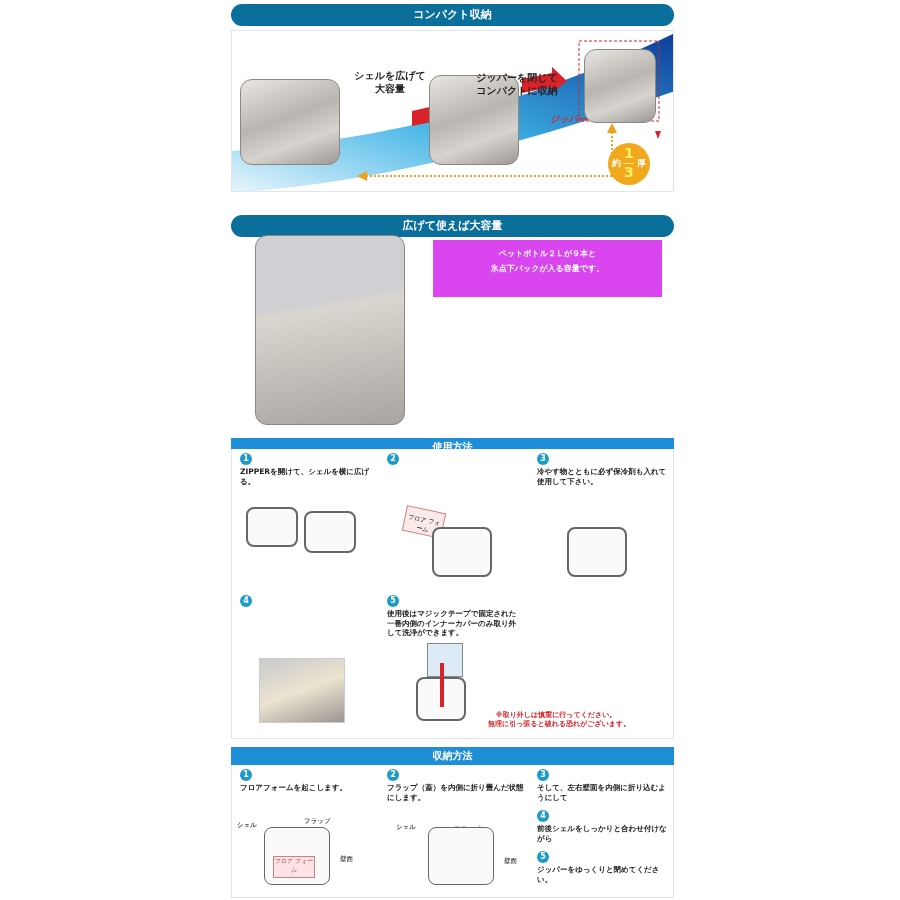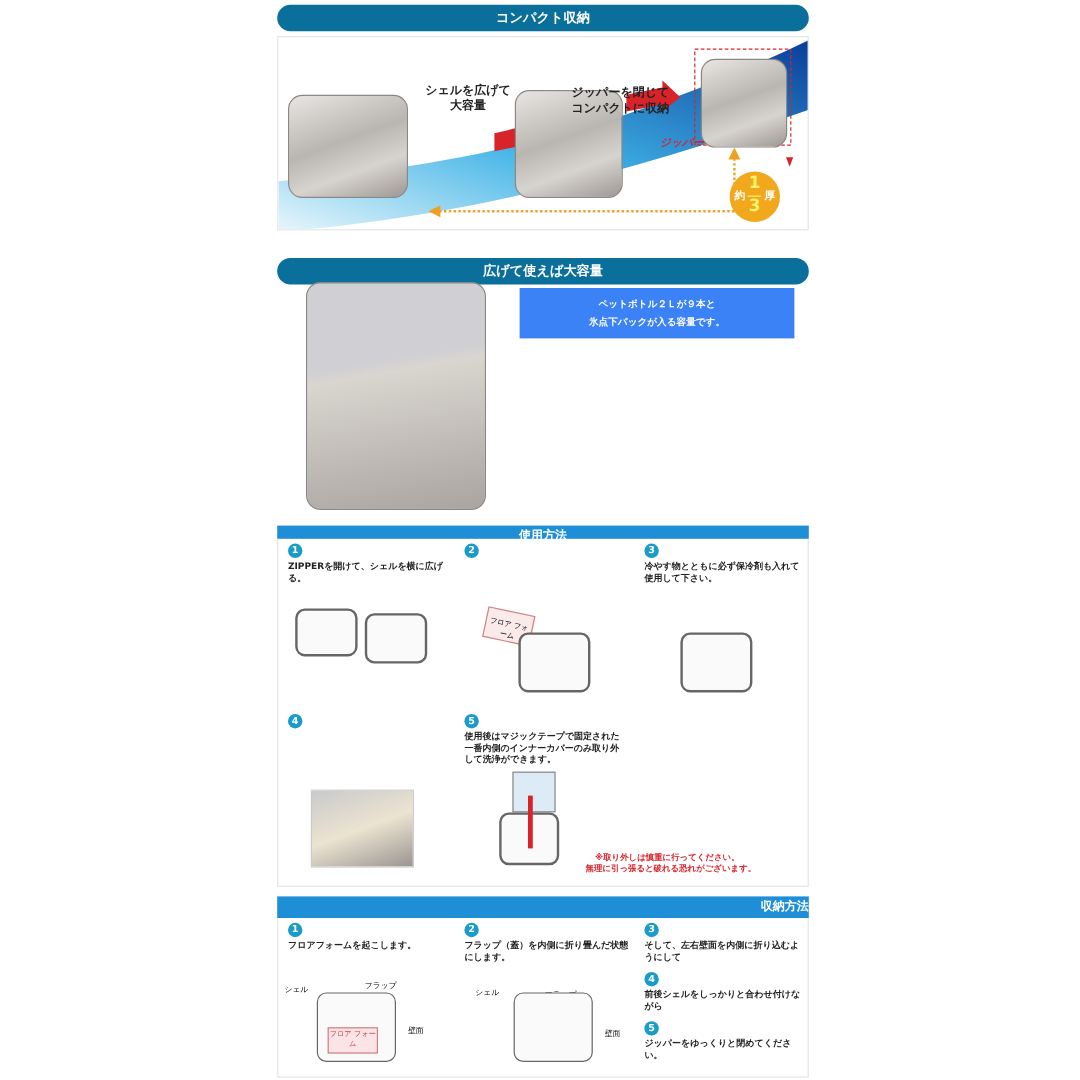--- a/index.html
+++ b/index.html
@@ -54,21 +54,21 @@
     <span class="abs" style="left:4px;top:14px;font-size:9px;">約</span>
     <span class="abs" style="left:16px;top:2px;font-size:14px;color:#fff36a;">1</span>
     <span class="abs" style="left:15px;top:20px;width:11px;height:1px;background:#fff36a;"></span>
     <span class="abs" style="left:16px;top:21px;font-size:14px;color:#fff36a;">3</span>
     <span class="abs" style="left:29px;top:14px;font-size:9px;">厚</span>
   </div>
 </div>
 
 <div class="pill" style="top:215px;">広げて使えば大容量</div>
 <div class="abs silver" style="left:255px;top:235px;width:150px;height:190px;background:linear-gradient(170deg,#cfcfd4 0%,#cfcfd4 35%,#d9d5cf 40%,#a9a49f 100%);"></div>
-<div class="abs" style="left:433px;top:240px;width:229px;height:42px;background:#3b82f6;color:#fff;font-size:8px;font-weight:bold;text-align:center;line-height:15px;padding-top:6px;">
+<div class="abs" style="left:433px;top:240px;width:229px;height:57px;background:#d946ef;color:#fff;font-size:8px;font-weight:bold;text-align:center;line-height:15px;padding-top:6px;">
   <div>ペットボトル２Ｌが９本と</div>
     <div>氷点下パックが入る容量です。</div>
 </div>
 
 <div class="bar" style="top:438px;">使用方法</div>
 <div class="panel" style="top:449px;height:290px;border-top:none;">
   <div class="step" style="left:8px;top:4px;width:130px;">
     <span class="num">1</span><p>ZIPPERを開けて、シェルを横に広げる。</p>
   </div>
   <div class="step" style="left:155px;top:4px;width:135px;">
@@ -93,21 +93,21 @@
   <div class="abs" style="left:27px;top:209px;width:86px;height:65px;border:1px solid #ccc;background:linear-gradient(160deg,#c9cacc 0%,#ece3d0 50%,#9a9591 100%);"></div>
   <div class="abs" style="left:195px;top:194px;width:36px;height:34px;border:1px solid #888;background:#dcebf5;"></div>
   <div class="box3d" style="left:184px;top:228px;width:50px;height:44px;"></div>
   <div class="abs" style="left:208px;top:214px;width:4px;height:44px;background:#d9232a;"></div>
   <div class="abs" style="left:250px;top:262px;font-size:7px;font-weight:bold;color:#d9232a;line-height:9px;text-align:center;">
     <div>※取り外しは慎重に行ってください。</div>
       <div style="padding-left:6px;">無理に引っ張ると破れる恐れがございます。</div>
   </div>
 </div>
 
-<div class="bar" style="top:747px;text-align:right;">収納方法</div>
+<div class="bar" style="top:747px;">収納方法</div>
 <div class="panel" style="top:765px;height:133px;border-top:none;">
   <div class="step" style="left:8px;top:4px;width:140px;">
     <span class="num">1</span><p>フロアフォームを起こします。</p>
   </div>
   <div class="step" style="left:155px;top:4px;width:140px;">
     <span class="num">2</span><p>フラップ（蓋）を内側に折り畳んだ状態にします。</p>
   </div>
   <div class="step" style="left:305px;top:4px;width:130px;">
     <span class="num">3</span><p>そして、左右壁面を内側に折り込むようにして</p>
   </div>

